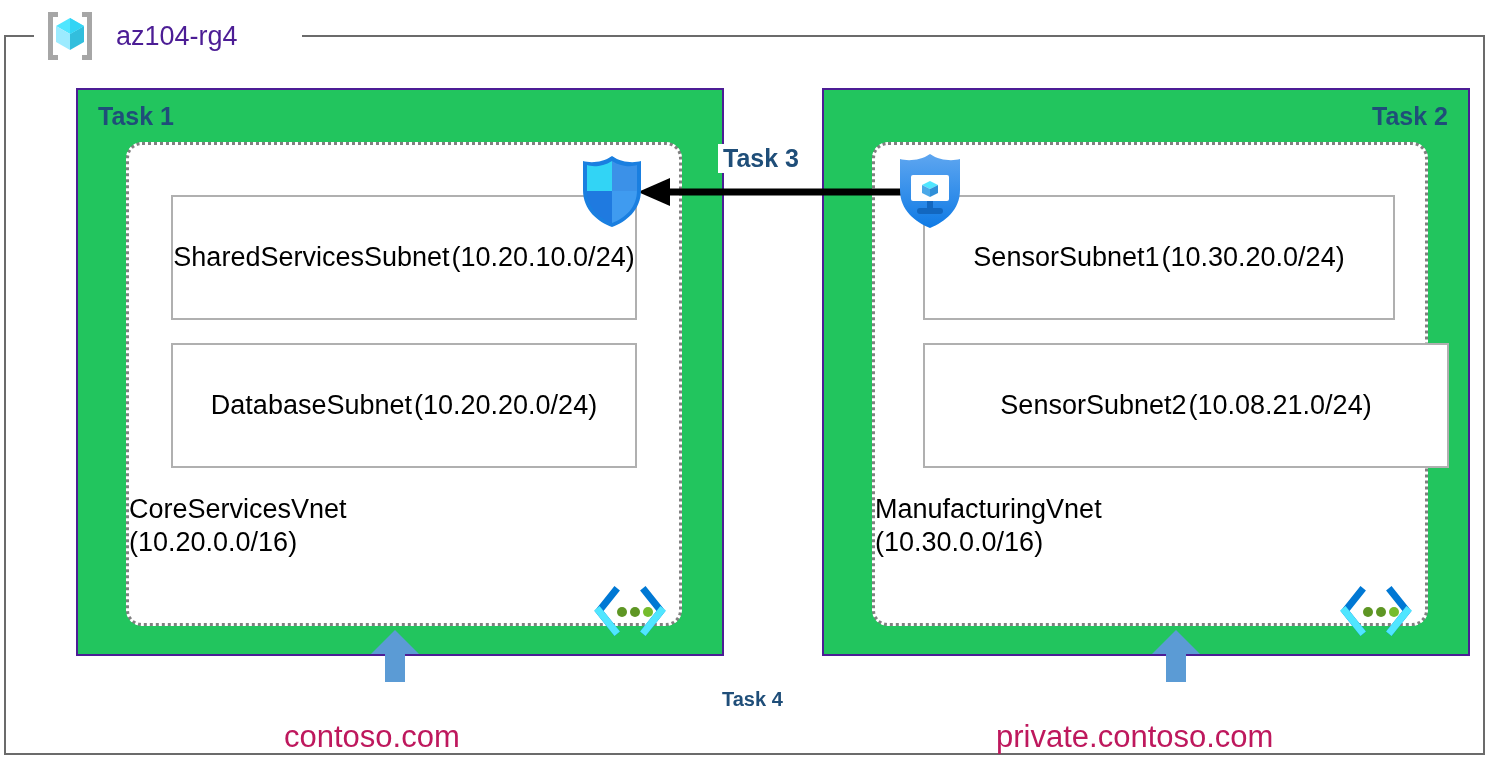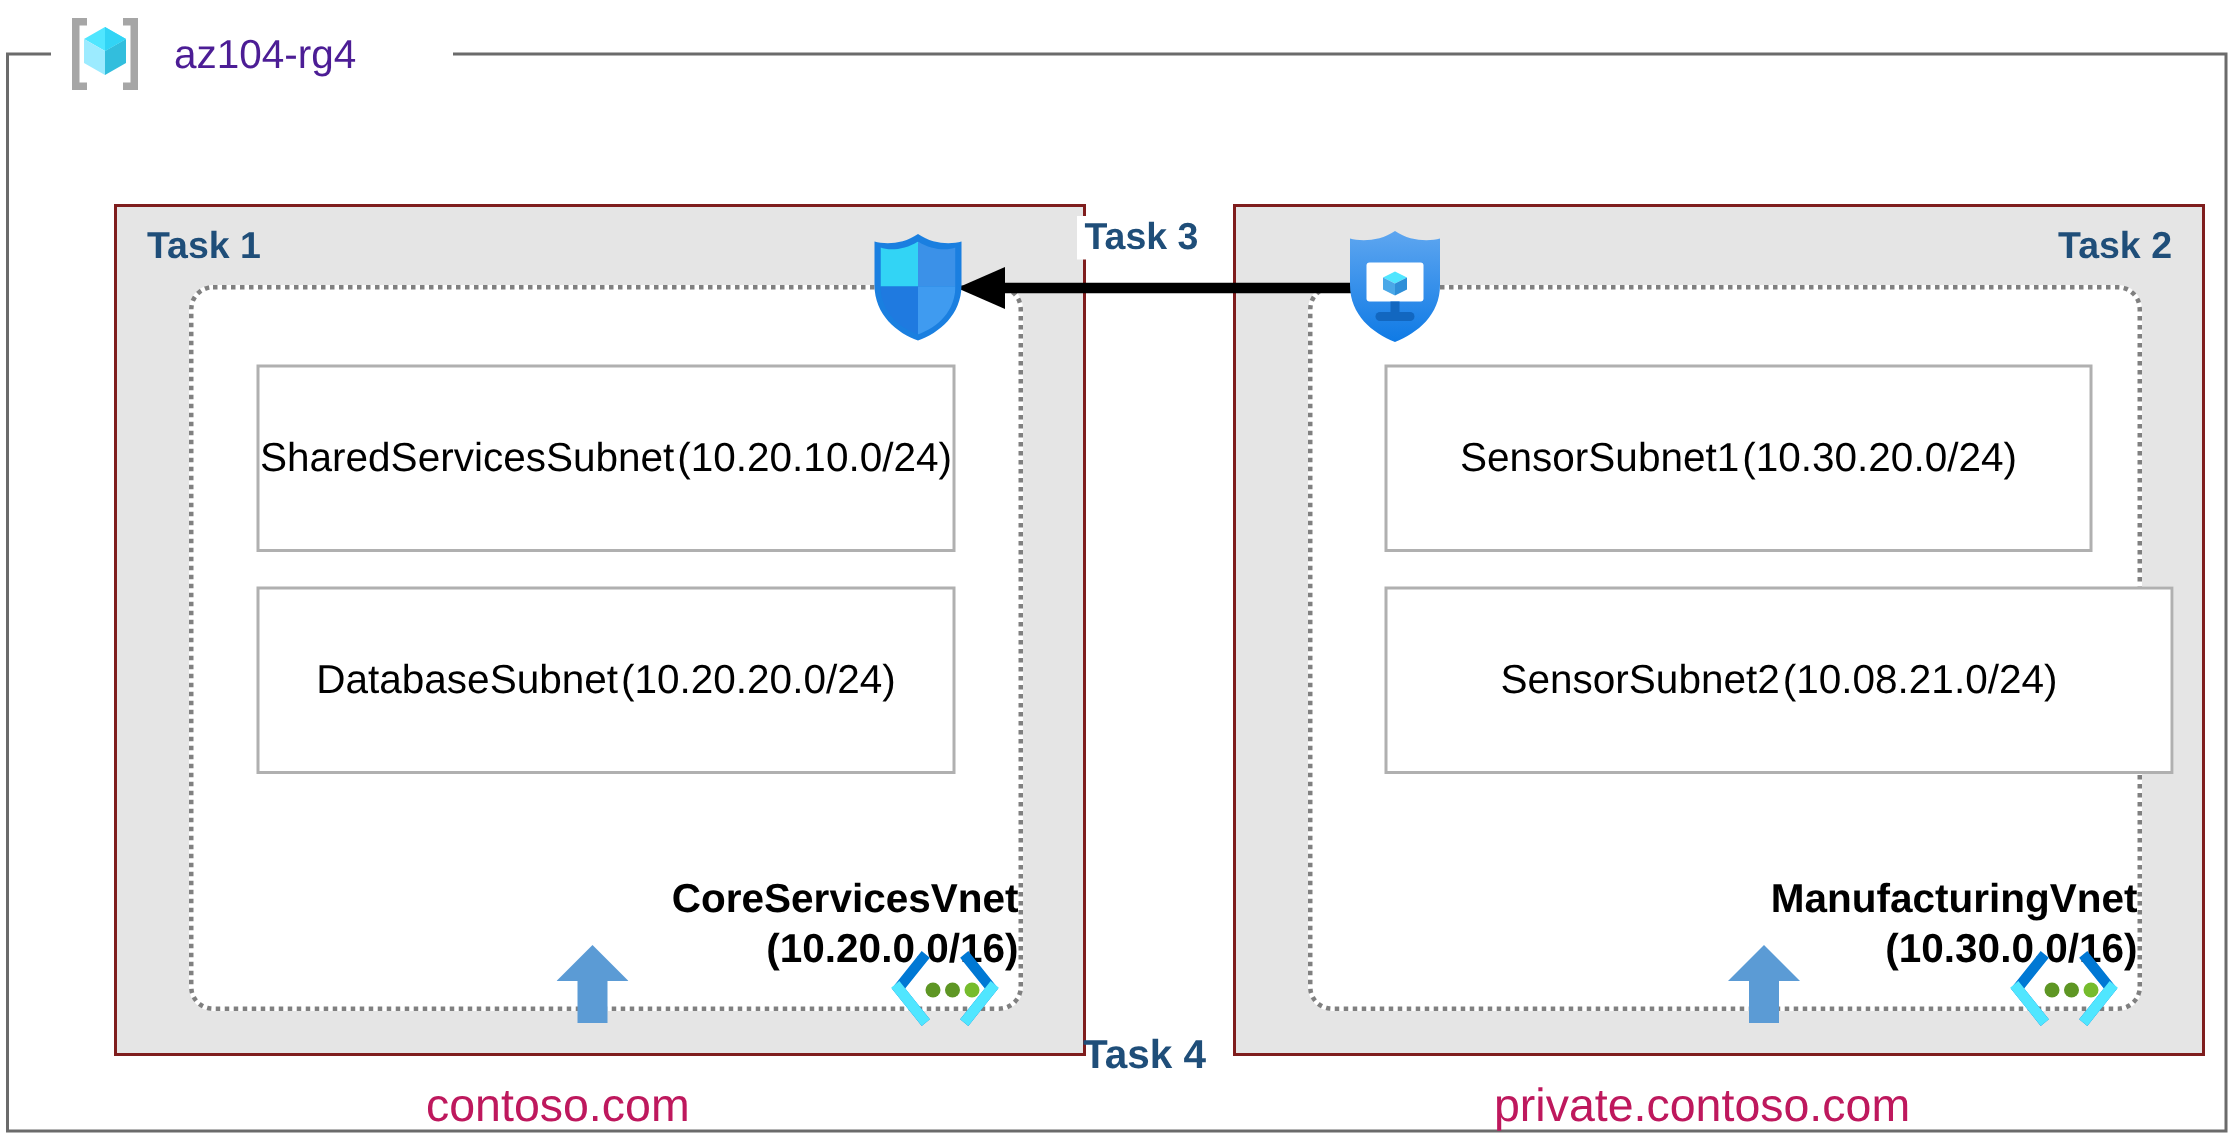--- a/index.html
+++ b/index.html
@@ -62,24 +62,23 @@
   .rg-icon {
     width: 56px;
     height: 56px;
     position: relative;
     flex: 0 0 auto;
   }
 
   
   .task-panel {
     position: absolute;
-    background: #e5e5e5;
-    border: 2px solid #7f1d1d;
+    background: #22c55e;
+    border: 2px solid #4c1d95;
     box-sizing: border-box;
-    margin-top: 48px;
   }
   #panel-task1 { left: 76px;  top: 88px; width: 648px; height: 568px; }
   #panel-task2 { left: 822px; top: 88px; width: 648px; height: 568px; }
 
   .task-title {
     position: absolute;
     top: 12px;
     font-size: 25px;
     font-weight: bold;
     color: #1f4e79;
@@ -121,23 +120,22 @@
   }
   #subnet-shared  { left: 42px; top: 50px;  width: 466px; height: 125px; }
   #subnet-db      { left: 42px; top: 198px; width: 466px; height: 125px; }
   #subnet-sensor1 { left: 48px; top: 50px;  width: 472px; height: 125px; }
   #subnet-sensor2 { left: 48px; top: 198px; width: 526px; height: 125px; }
 
   .vnet-label {
     position: absolute;
     left: 0;
     right: 0;
-    top: 390px;
-    text-align: right;
-    font-weight: bold;
+    top: 348px;
+    text-align: left;
   }
 
   
   .vnet-icon {
     position: absolute;
     right: 12px;
     bottom: -14px;
     width: 74px;
     height: 52px;
   }
@@ -199,21 +197,21 @@
     white-space: nowrap;
     margin-top: 36px;
   }
   #dns-label-left  { left: 284px; top: 685px; }
   #dns-label-right { left: 996px; top: 685px; }
 
   .task4-title {
     position: absolute;
     left: 722px;
     top: 688px;
-    font-size: 27px;
+    font-size: 20px;
     font-weight: bold;
     color: #1f4e79;
     white-space: nowrap;
   }
 </style>
 </head>
 <body>
 
 <div id="canvas">
 

